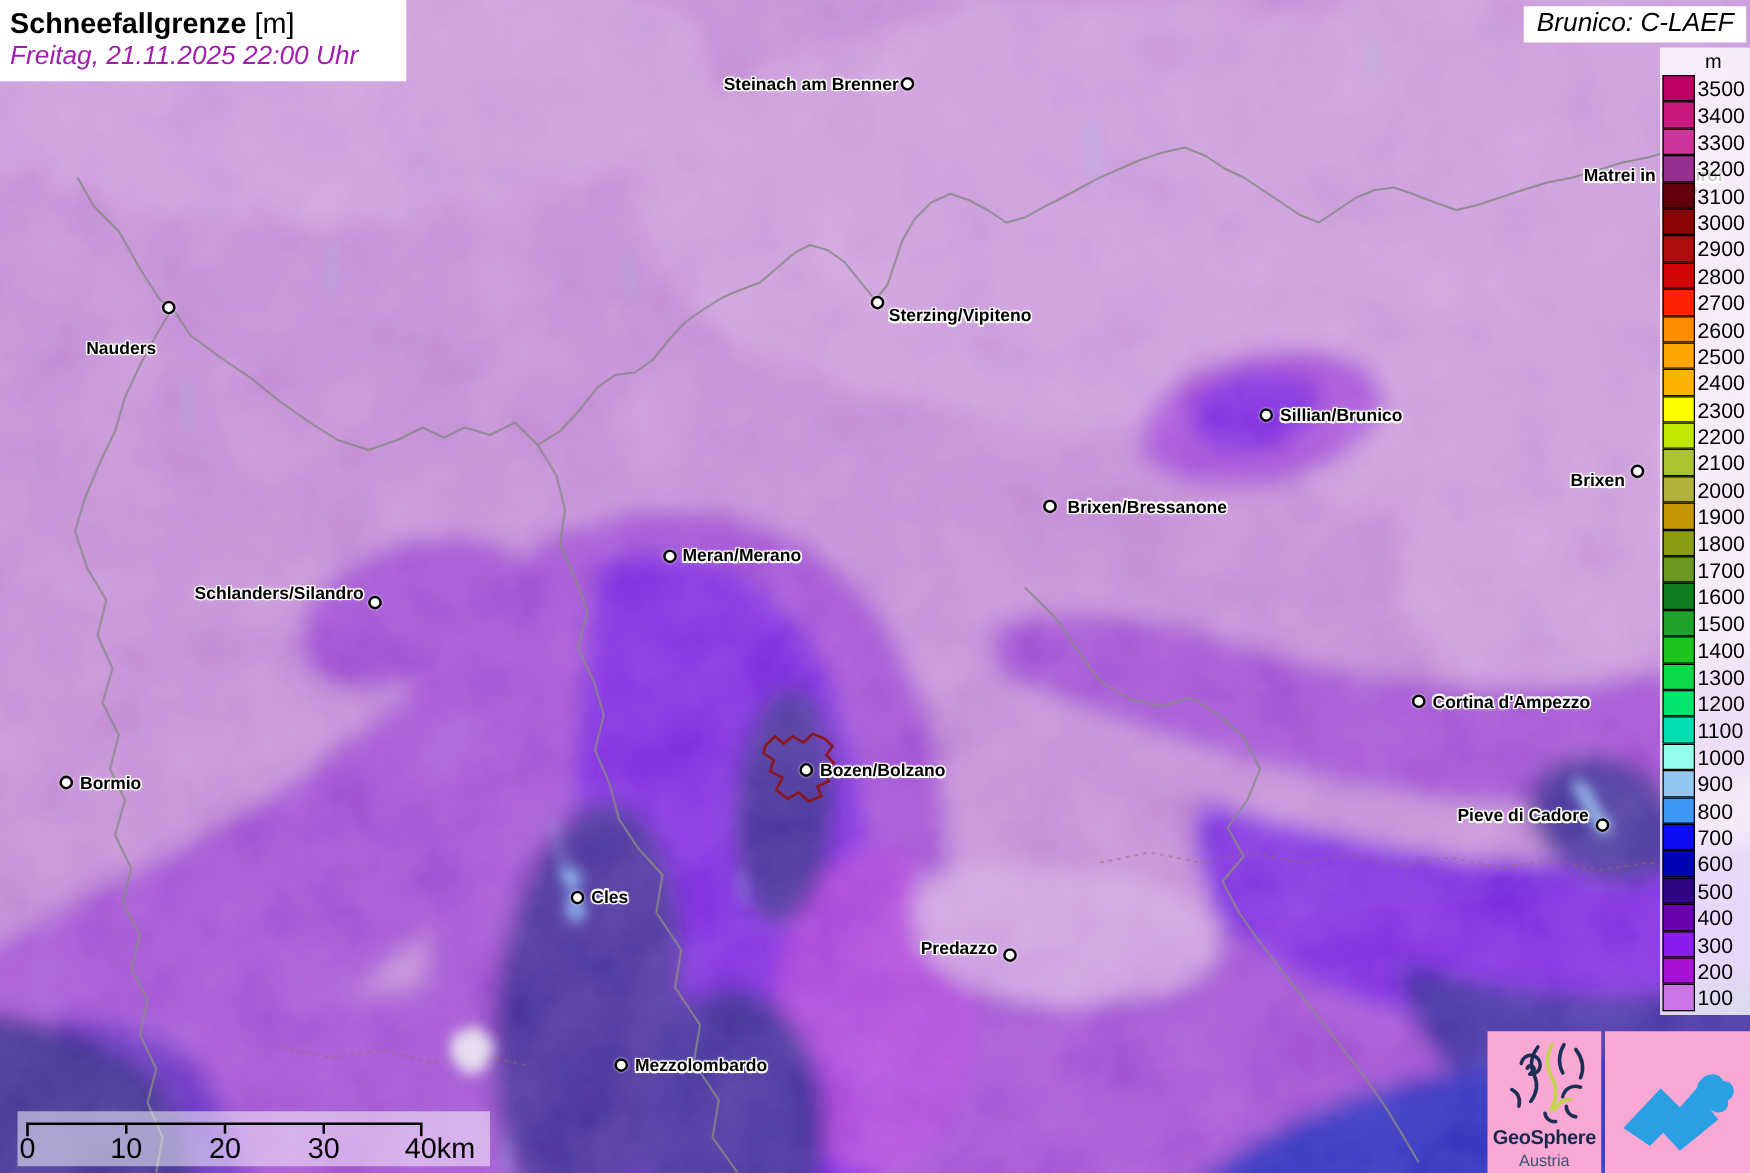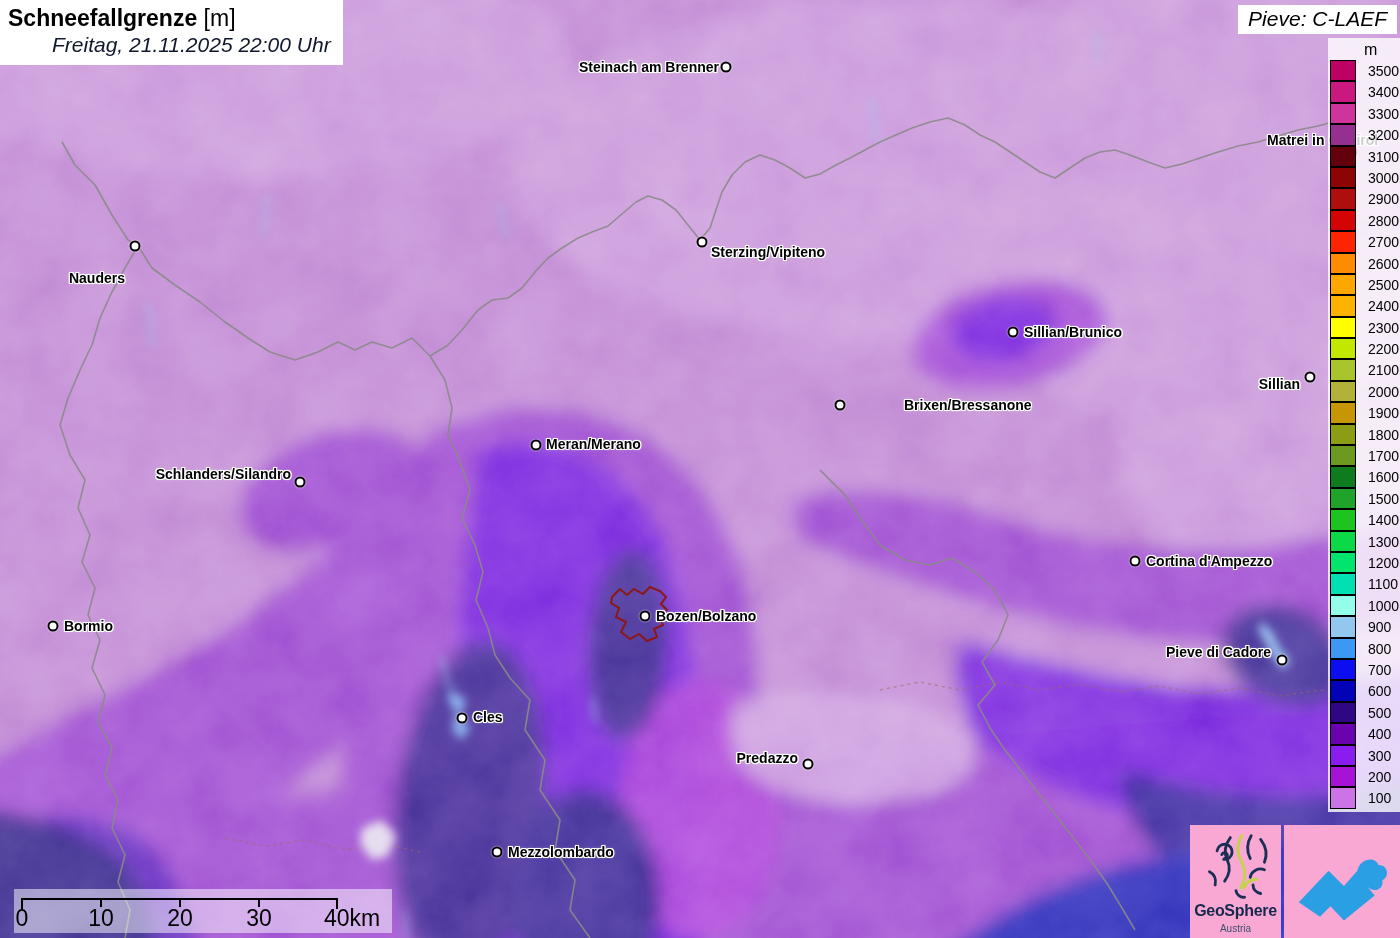--- a/index.html
+++ b/index.html
@@ -16,45 +16,45 @@
     transform:translate(0,-50%);
     text-shadow:-1px -1px 0 #fff,1px -1px 0 #fff,-1px 1px 0 #fff,1px 1px 0 #fff,
       -1px 0 0 #fff,1px 0 0 #fff,0 -1px 0 #fff,0 1px 0 #fff,0 0 3px #fff;}
   .city-label.end{transform:translate(-100%,-50%);}
 
   
   .title-box{position:absolute;left:0;top:0;z-index:20;background:#fff;
     padding:4px 12px 7px 8px;min-width:305px;}
   .title-box .t1{font-size:23px;color:#000;line-height:28px;}
   .title-box .t1 .bold{font-weight:bold;}
-  .title-box .t2{font-size:21px;font-style:italic;color:#0f172a;line-height:26px;margin-left:44px;}
+  .title-box .t2{font-size:21px;font-style:italic;color:#a21caf;line-height:26px;}
   .model-box{position:absolute;right:3px;top:5px;z-index:20;background:#fff;
     padding:2px 10px 3px 10px;font-size:21px;font-style:italic;color:#000;}
 
   
   .legend{position:absolute;left:1328px;top:38px;width:72px;z-index:10;
     background:rgba(255,255,255,.8);padding:0 0 2px 0;}
   .legend-unit{font-size:16px;color:#000;height:23px;line-height:23px;padding-left:36px;}
   .legend-entries{padding-left:2px;}
   .legend-row{display:flex;height:21.4px;}
   .swatch{width:26px;height:100%;border:1px solid #000;box-sizing:border-box;margin-top:-1px;flex:none;}
-  .legend-label{font-size:14px;line-height:21px;color:#000;margin-left:12px;}
+  .legend-label{font-size:17px;line-height:21px;color:#000;margin-left:2px;}
 
   
   .scalebar{position:absolute;left:14px;top:889px;width:378px;height:44px;z-index:10;
     background:rgba(255,255,255,.5);}
   .sb-labels{position:absolute;left:0;top:16px;width:100%;height:28px;}
   .sb-label{position:absolute;transform:translateX(-50%);font-size:23px;color:#000;}
 
   
   .logo{position:absolute;top:825px;height:121px;background:#f9a8d4;z-index:15;}
   .logo.geos{left:1190px;width:91px;text-align:center;}
   .logo.geos svg{display:block;margin:5px auto 0 auto;}
   .g1{font-size:16px;font-weight:bold;color:#16294d;letter-spacing:-.3px;line-height:18px;}
-  .g2{font-size:10px;color:#3c5170;line-height:18px;}
+  .g2{font-size:13px;color:#3c5170;line-height:18px;}
   .logo.blue{left:1284px;width:116px;display:flex;align-items:center;justify-content:center;}
 </style>
 </head>
 <body>
 
 <div id="stage">
 
   <svg id="map" width="1400" height="938" viewBox="0 0 1400 938">
     <defs>
       <filter id="soft" x="-10%" y="-10%" width="120%" height="120%">
@@ -147,23 +147,23 @@
       <div class="city-label end" style="left: 719px; top: 67px;">Steinach am Brenner</div>
       <div class="city-marker" style="left: 1352px; top: 152px;"></div>
       <div class="city-label" style="left: 1267px; top: 140px;">Matrei in Osttirol</div>
       <div class="city-marker" style="left: 135px; top: 246px;"></div>
       <div class="city-label end" style="left: 125px; top: 239px; margin-top: 39px;">Nauders</div>
       <div class="city-marker" style="left: 702px; top: 242px;"></div>
       <div class="city-label" style="left: 711px; top: 252px;">Sterzing/Vipiteno</div>
       <div class="city-marker" style="left: 1013px; top: 332px;"></div>
       <div class="city-label" style="left: 1024px; top: 332px;">Sillian/Brunico</div>
       <div class="city-marker" style="left: 1310px; top: 377px;"></div>
-      <div class="city-label end" style="left: 1300px; top: 384px;">Sillian</div>
+      <div class="city-label end" style="left: 1300px; top: 384px;">Brixen</div>
       <div class="city-marker" style="left: 840px; top: 405px;"></div>
-      <div class="city-label" style="left: 884px; top: 405px; padding-left: 20px;">Brixen/Bressanone</div>
+      <div class="city-label" style="left: 834px; top: 405px; padding-left: 20px;">Brixen/Bressanone</div>
       <div class="city-marker" style="left: 536px; top: 445px;"></div>
       <div class="city-label" style="left: 546px; top: 444px;">Meran/Merano</div>
       <div class="city-marker" style="left: 300px; top: 482px;"></div>
       <div class="city-label end" style="left: 291px; top: 474px;">Schlanders/Silandro</div>
       <div class="city-marker" style="left: 1135px; top: 561px;"></div>
       <div class="city-label" style="left: 1146px; top: 561px;">Cortina d'Ampezzo</div>
       <div class="city-marker" style="left: 645px; top: 616px;"></div>
       <div class="city-label" style="left: 656px; top: 616px;">Bozen/Bolzano</div>
       <div class="city-marker" style="left: 53px; top: 626px;"></div>
       <div class="city-label" style="left: 64px; top: 626px;">Bormio</div>
@@ -175,21 +175,21 @@
       <div class="city-label end" style="left: 798px; top: 758px;">Predazzo</div>
       <div class="city-marker" style="left: 497px; top: 852px;"></div>
       <div class="city-label" style="left: 508px; top: 852px;">Mezzolombardo</div>
     </div>
 
   <div class="title-box">
     <div class="t1"><span class="bold">Schneefallgrenze</span><span> </span><span>[m]</span></div>
     <div class="t2">Freitag, 21.11.2025 22:00 Uhr</div>
   </div>
 
-  <div class="model-box"><span>Pieve: C-LAEF</span></div>
+  <div class="model-box"><span>Brunico: C-LAEF</span></div>
 
   <div class="legend">
     <div class="legend-unit">m</div>
     <div class="legend-entries">
         <div class="legend-row">
           <div class="swatch" style="background: rgb(190, 0, 100);"></div>
           <div class="legend-label">3500</div>
         </div>
         <div class="legend-row">
           <div class="swatch" style="background: rgb(201, 24, 126);"></div>

